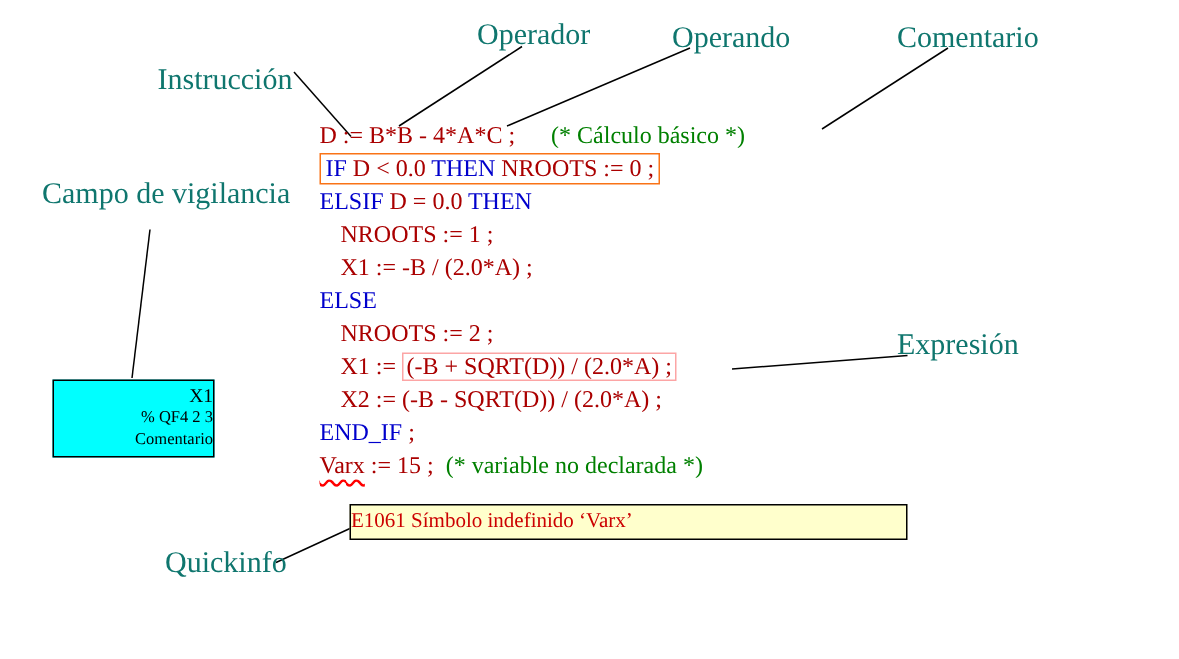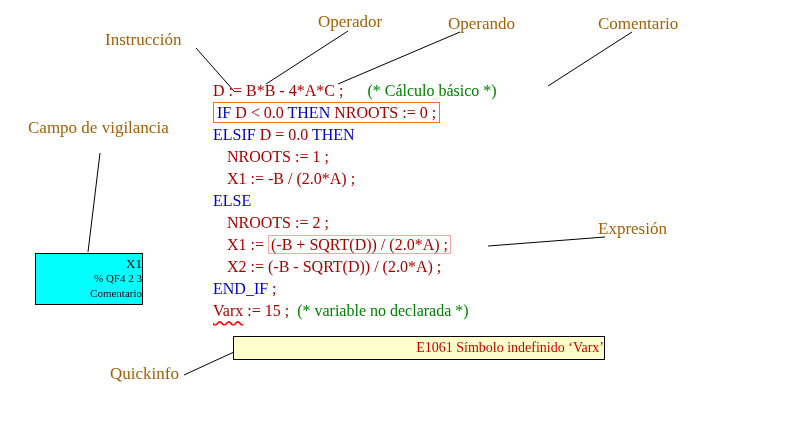--- a/index.html
+++ b/index.html
@@ -16,22 +16,22 @@
 
   svg.connectors {
     position: absolute;
     left: 0; top: 0;
     width: 786px; height: 439px;
     pointer-events: none;
   }
 
   .label {
     position: absolute;
-    font-size: 17px;
-    color: #a16207;
+    font-size: 20px;
+    color: #0f766e;
     white-space: nowrap;
     z-index: 2;
   }
 
   .code-block {
     position: absolute;
     left: 213px;
     top: 80px;
     font-size: 16px;
     line-height: 22px;
@@ -81,40 +81,40 @@
     position: absolute;
     left: 233px;
     top: 336px;
     width: 372px;
     height: 24px;
     background: var(--quickinfo-bg, #ffffcc);
     border: 1px solid #000;
     color: var(--error-text, #cc0000);
     font-size: 14px;
     line-height: 22px;
-    text-align: right;
+    text-align: left;
     z-index: 2;
   }
 </style>
 </head>
 <body>
 
 <div class="stage">
 
   <svg class="connectors" viewBox="0 0 786 439" xmlns="http://www.w3.org/2000/svg">
     <line x1="196" y1="48" x2="234" y2="91" stroke="#000" stroke-width="1"></line>
     <line x1="348" y1="31" x2="266" y2="84" stroke="#000" stroke-width="1"></line>
     <line x1="460" y1="32" x2="338" y2="84" stroke="#000" stroke-width="1"></line>
     <line x1="632" y1="32" x2="548" y2="86" stroke="#000" stroke-width="1"></line>
     <line x1="100" y1="153" x2="88" y2="252" stroke="#000" stroke-width="1"></line>
     <line x1="605" y1="237" x2="488" y2="246" stroke="#000" stroke-width="1"></line>
     <line x1="184" y1="375" x2="234" y2="352" stroke="#000" stroke-width="1"></line>
   </svg>
 
-  <div class="label" style="left:105px; top:30px;">Instrucción</div>
+  <div class="label" style="left:105px; top:42px;">Instrucción</div>
   <div class="label" style="left:318px; top:12px;">Operador</div>
   <div class="label" style="left:448px; top:14px;">Operando</div>
   <div class="label" style="left:598px; top:14px;">Comentario</div>
   <div class="label" style="left:28px; top:118px;">Campo de vigilancia</div>
   <div class="label" style="left:598px; top:219px;">Expresión</div>
   <div class="label" style="left:110px; top:364px;">Quickinfo</div>
 
   <div class="code-block"><div class="code-line"><span class="code">D := B*B - 4*A*C ;</span><span class="code">      </span><span class="comment">(* Cálculo básico *)</span></div><div class="code-line"><span class="boxed-line"><span class="kw">IF</span><span class="code"> D &lt; 0.0 </span><span class="kw">THEN</span><span class="code"> NROOTS := 0 ;</span></span></div><div class="code-line"><span class="kw">ELSIF</span><span class="code"> D = 0.0 </span><span class="kw">THEN</span></div><div class="code-line" style="padding-left: 14px;"><span class="code">NROOTS := 1 ;</span></div><div class="code-line" style="padding-left: 14px;"><span class="code">X1 := -B / (2.0*A) ;</span></div><div class="code-line"><span class="kw">ELSE</span></div><div class="code-line" style="padding-left: 14px;"><span class="code">NROOTS := 2 ;</span></div><div class="code-line" style="padding-left: 14px;"><span class="code">X1 := </span><span class="code boxed-seg">(-B + SQRT(D)) / (2.0*A) ;</span></div><div class="code-line" style="padding-left: 14px;"><span class="code">X2 := (-B - SQRT(D)) / (2.0*A) ;</span></div><div class="code-line"><span class="kw">END_IF</span><span class="code"> ;</span></div><div class="code-line"><span class="code squiggle">Varx</span><span class="code"> := 15 ;  </span><span class="comment">(* variable no declarada *)</span></div></div>
 
   <div class="watch-box">

